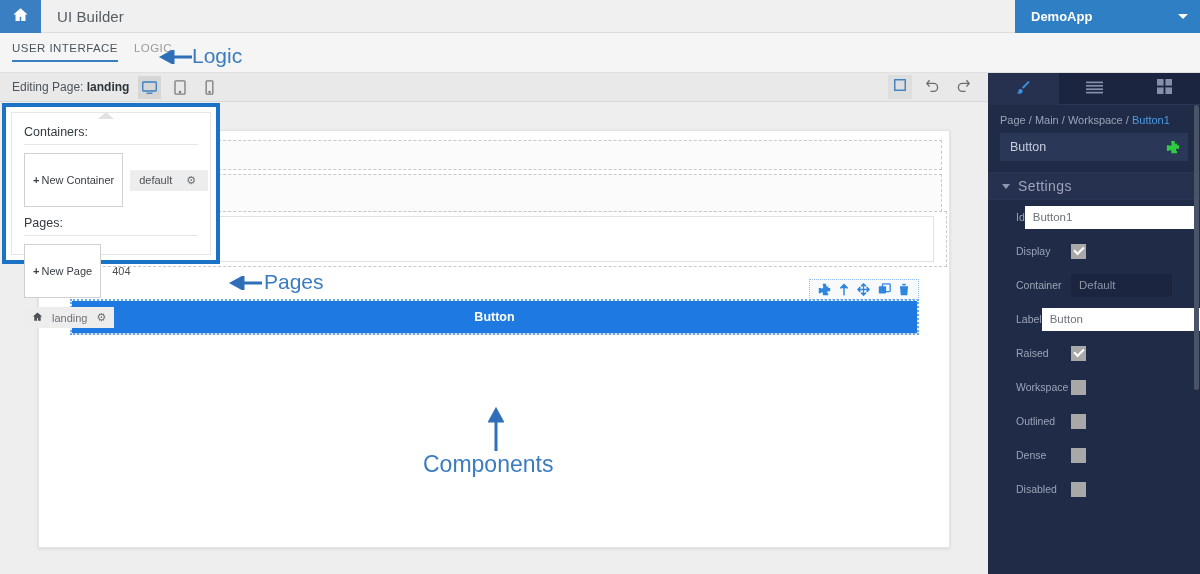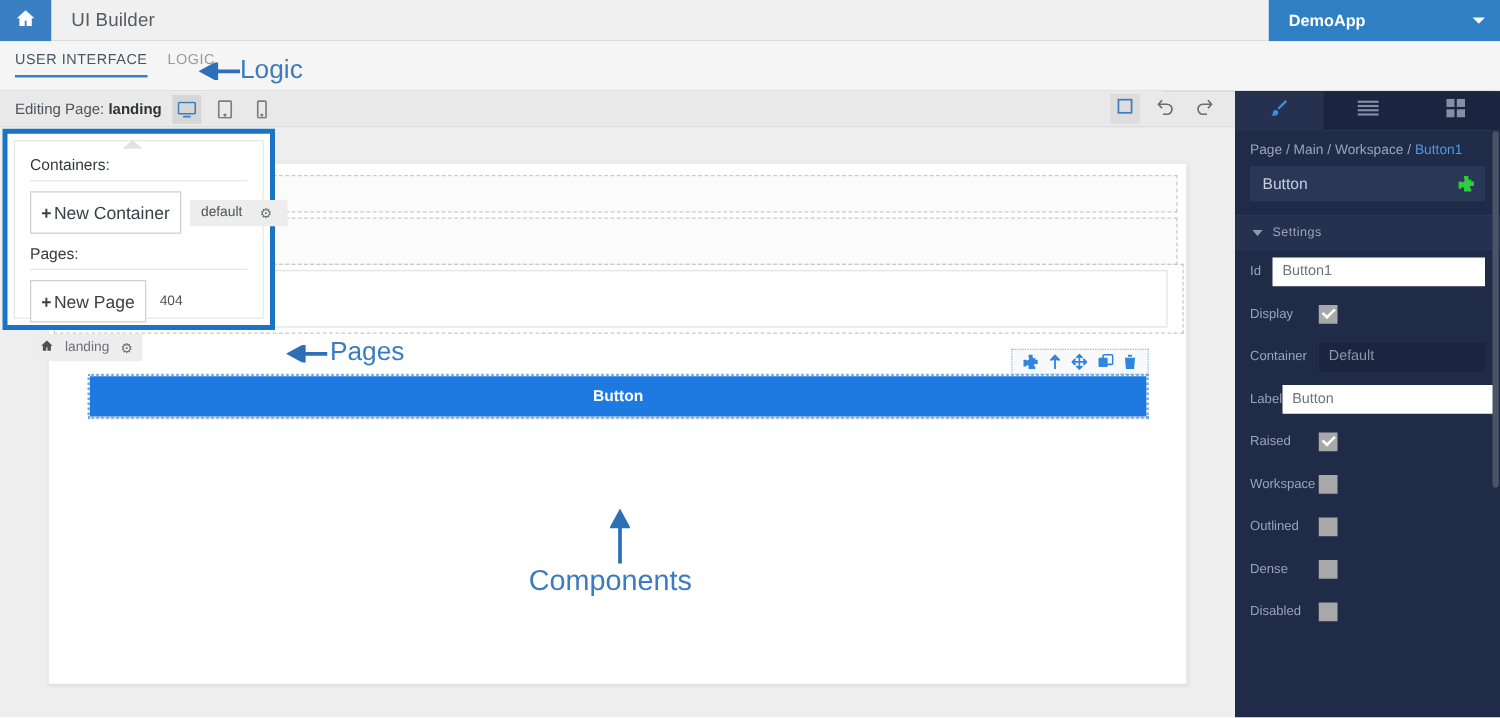--- a/index.html
+++ b/index.html
@@ -217,22 +217,22 @@
   .popup-inner {
     position: relative; width: 100%; height: 100%;
     background: #ffffff; border: 1px solid #e6e6e6;
     padding: 10px 12px;
   }
   .sect-title { font-size: 12.5px; color: #333a40; margin: 2px 0 5px 0; }
   .hr { border: 0; border-top: 1px solid #e6e6e6; margin: 0 0 8px 0; }
   .row { display: flex; align-items: center; gap: 7px; margin-bottom: 9px; }
   .btn-outline {
     border: 1px solid #d0d0d0; background: #ffffff;
-    font-size: 14px; color: #3a4046;
-    padding: 8px 8px; cursor: pointer; white-space: nowrap;
+    font-size: 11px; color: #3a4046;
+    padding: 20px 8px; cursor: pointer; white-space: nowrap;
   }
   .btn-outline .plus { font-weight: bold; margin-right: 2px; }
   .chip {
     background: #ededed; font-size: 11px; color: #4b5157;
     padding: 4px 9px; display: flex; align-items: center; gap: 14px;
     cursor: pointer; min-width: 78px;
   }
   .chip .gear { color: #6b7177; font-size: 11px; }
   .plain-text { font-size: 11px; color: #4b5157; padding: 0 4px; cursor: pointer; }
   .chip-page {
@@ -276,24 +276,24 @@
     display: flex; align-items: center; gap: 8px;
     padding-left: 14px; cursor: pointer;
     border-top: 1px solid #2a3658; border-bottom: 1px solid #2a3658;
   }
   .section-hdr .tri {
     width: 0; height: 0;
     border-left: 4px solid transparent;
     border-right: 4px solid transparent;
     border-top: 5px solid #8f99ad;
   }
-  .section-hdr .stxt { font-size: 10px; color: #9aa4b8; letter-spacing: .4px; }
+  .section-hdr .stxt { font-size: 14px; color: #9aa4b8; letter-spacing: .4px; }
   .prop {
     display: flex; align-items: center;
-    padding: 0 12px; height: 34px;
+    padding: 0 28px; height: 34px;
   }
   .prop .pl { width: 55px; font-size: 10.5px; color: #9aa4b8; }
   .prop input.txt {
     flex: 1; height: 23px;
     background: #ffffff; border: 0;
     font-size: 11.5px; color: #6d737a;
     padding: 0 8px;
     font-family: "Liberation Sans", sans-serif;
   }
   .prop .readonly {

